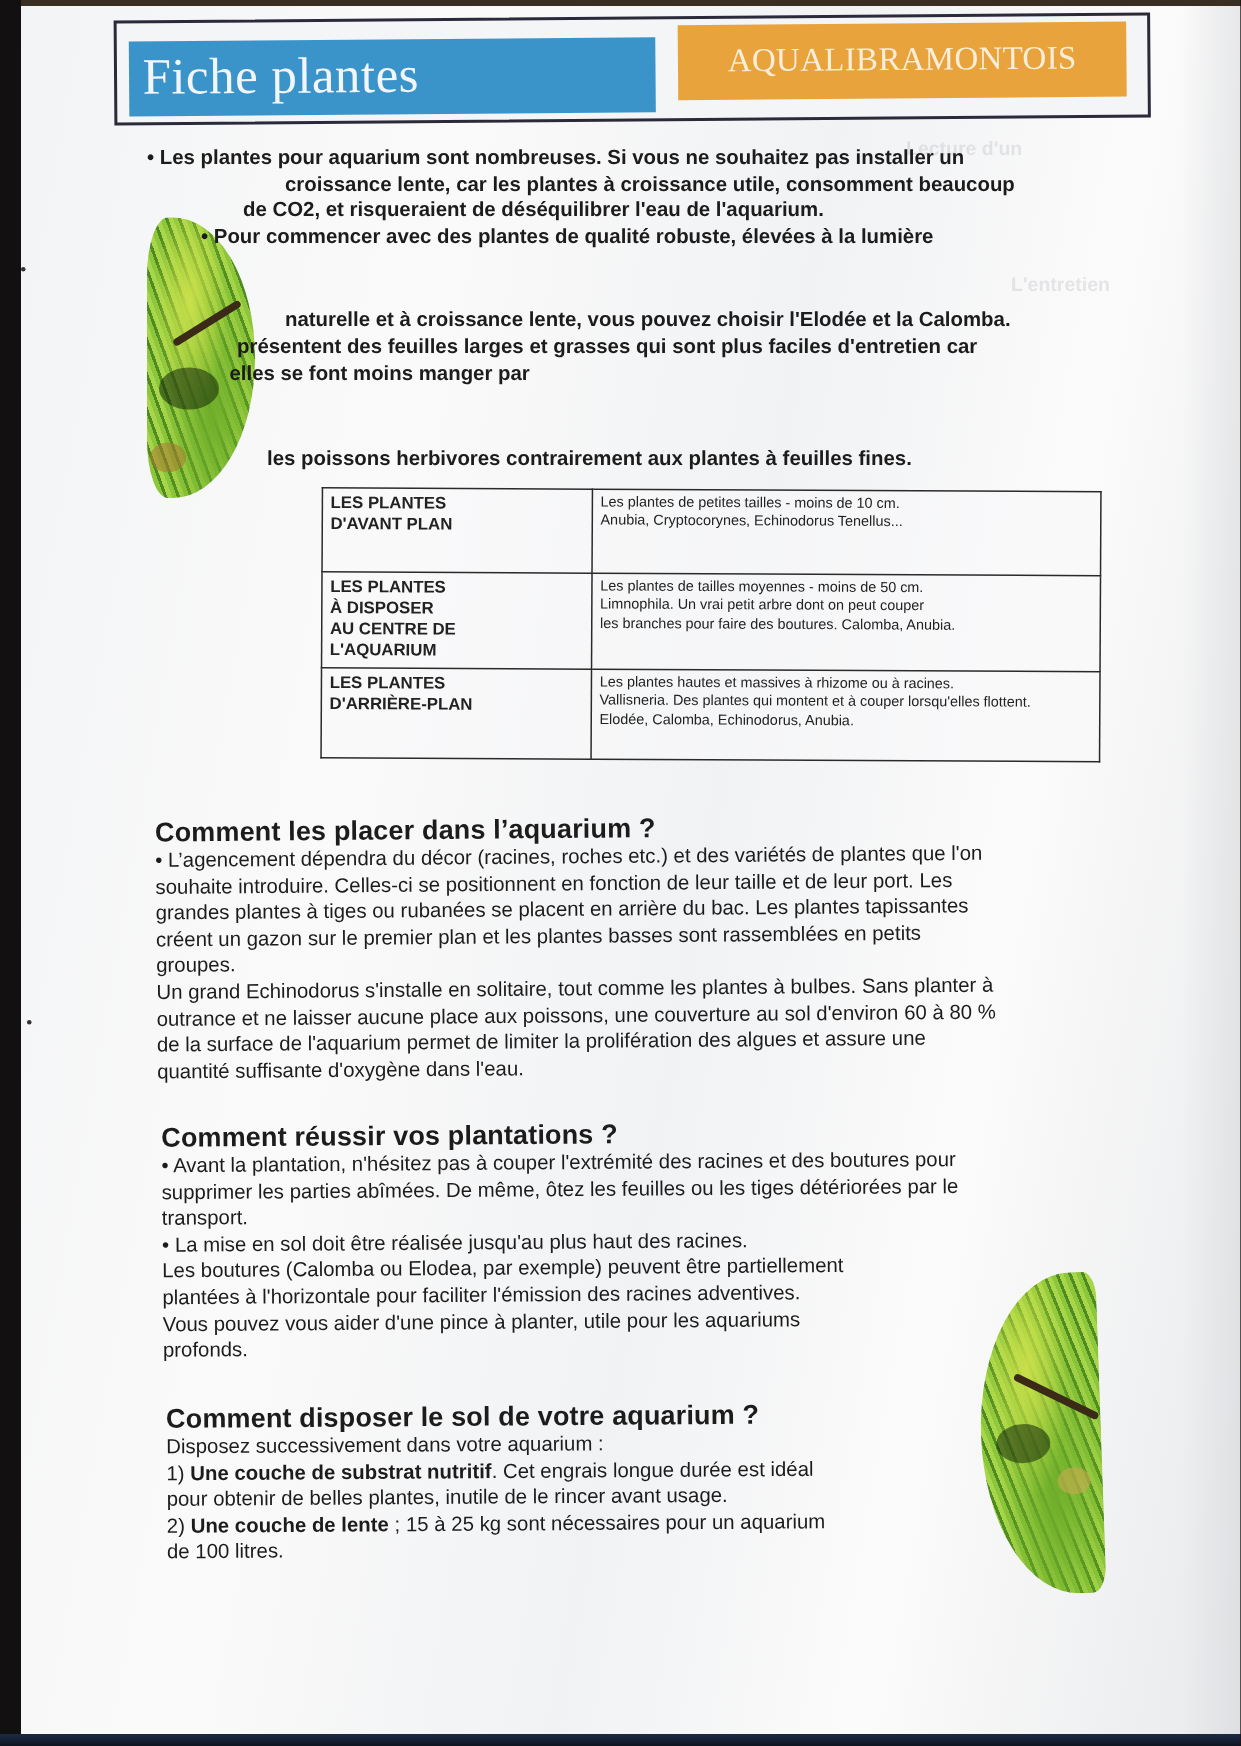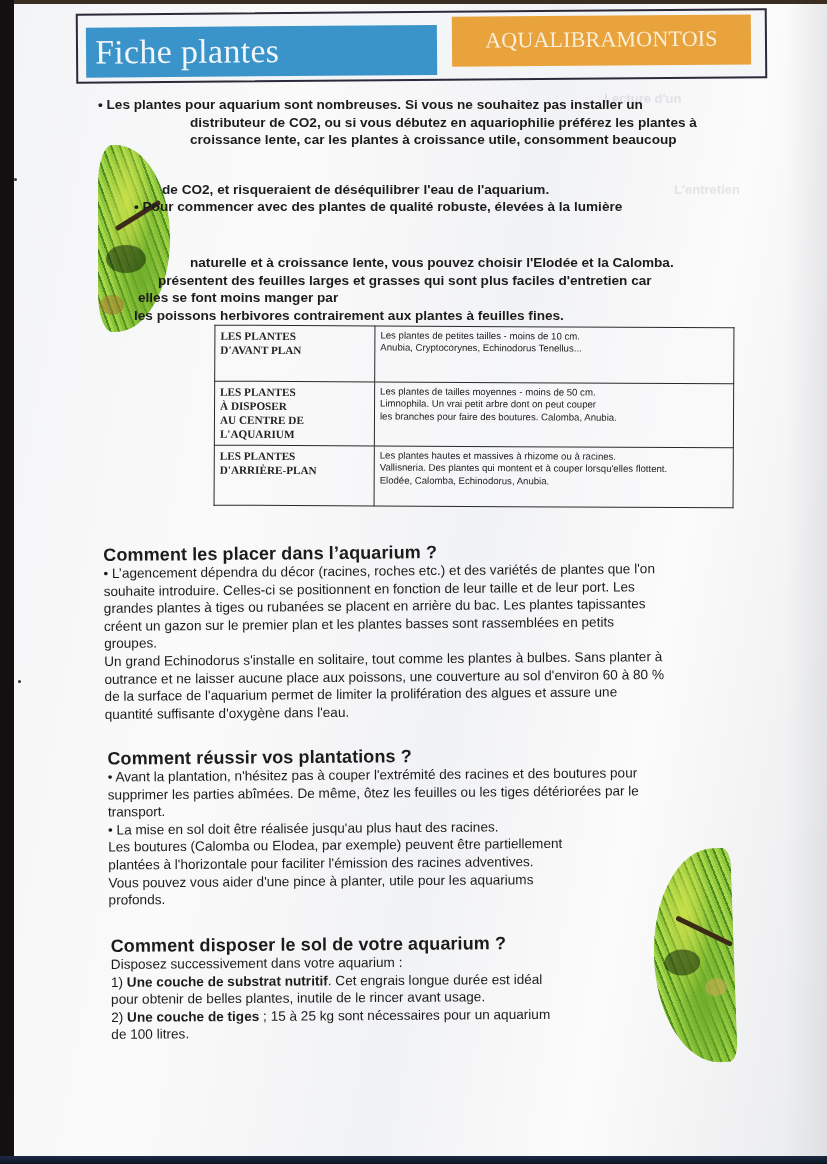--- a/index.html
+++ b/index.html
@@ -56,21 +56,21 @@
     .plant1 { left: 84px; top: 141px; width: 72px; height: 187px; border-radius: 18px 70px 70px 18px / 50px 120px 120px 50px; }
     .plant2 { left: 640px; top: 845px; width: 80px; height: 214px; border-radius: 70px 10px 10px 70px / 120px 20px 20px 120px; transform: rotate(-2deg); }
     table.plants {
       position: absolute; left: 200px; top: 322px; width: 520px;
       border-collapse: collapse; transform: rotate(0.3deg);
       background: rgba(248,248,250,0.6);
     }
     table.plants td {
       border: 1.5px solid #2a2a2a; vertical-align: top; padding: 3px 6px 4px 5px;
     }
-    td.cat { width: 160px; font-weight: bold; font-size: 11.2px; line-height: 14px; color: #222; text-transform: uppercase; font-family: Liberation Serif, serif; }
+    td.cat { width: 180px; font-weight: bold; font-size: 11.2px; line-height: 14px; color: #222; text-transform: uppercase; }
     td.desc { font-size: 9.6px; line-height: 12.4px; color: #222; }
     .row-1 td { height: 56px; }
     .row-2 td { height: 64px; }
     .row-3 td { height: 60px; }
     .desc-line { display: block; }
     .ghost {
       position: absolute; color: rgba(120,120,130,0.16); font-size: 13px; line-height: 17px; font-weight: bold;
     }
     .dot { position: absolute; width: 3px; height: 3px; background: #333; border-radius: 50%; }
     b.bold { font-weight: bold; }
@@ -93,28 +93,27 @@
 
   <div class="plant plant1">
     <div class="twig" style="left:14px; top:68px; width:52px; transform:rotate(-32deg);"></div>
     <div class="shade" style="left:8px; top:100px; width:40px; height:28px;"></div>
     <div class="shade" style="left:2px; top:150px; width:24px; height:20px; background:rgba(170,120,50,0.55);"></div>
   </div>
 
   <div class="section" style="left:84px; top:92px; width:660px;">
     <div class="para" style="margin-top:0px;font-weight:bold;">
       <div>• Les plantes pour aquarium sont nombreuses. Si vous ne souhaitez pas installer un</div>
-      <div style="padding-left:92px;">distributeur de CO2, ou si vous débutez en aquariophilie préférez les plantes à</div>
       <div style="padding-left:92px;">croissance lente, car les plantes à croissance utile, consomment beaucoup</div>
-      <div style="padding-left:64px;margin-top:32px;">de CO2, et risqueraient de déséquilibrer l'eau de l'aquarium.</div>
+      <div style="padding-left:64px;">de CO2, et risqueraient de déséquilibrer l'eau de l'aquarium.</div>
       <div style="padding-left:36px;">• Pour commencer avec des plantes de qualité robuste, élevées à la lumière</div>
       <div style="padding-left:92px;margin-top:38px;">naturelle et à croissance lente, vous pouvez choisir l'Elodée et la Calomba.</div>
       <div style="padding-left:60px;">présentent des feuilles larges et grasses qui sont plus faciles d'entretien car</div>
-      <div style="padding-left:40px;">elles se font moins manger par</div>
-      <div style="padding-left:36px;">les poissons herbivores contrairement aux plantes à feuilles fines.</div>
+      <div style="padding-left:55px;">elles se font moins manger par</div>
+      <div style="padding-left:80px;margin-top:40px;">les poissons herbivores contrairement aux plantes à feuilles fines.</div>
     </div>
   </div>
 
   <table class="plants">
     <tbody>
         <tr class="row-1">
       <td class="cat">
         <span class="desc-line">LES PLANTES</span>
         <span class="desc-line">D'AVANT PLAN</span>
       </td>
@@ -178,21 +177,21 @@
       <div>profonds.</div>
     </div>
   </div>
 
   <div class="section" style="left:97px; top:930px; width:540px; transform:rotate(-0.4deg);">
     <div class="sec-title">Comment disposer le sol de votre aquarium ?</div>
     <div class="para">
       <div>Disposez successivement dans votre aquarium :</div>
       <div><span>1) </span><b class="bold">Une couche de substrat nutritif</b><span>. Cet engrais longue durée est idéal</span></div>
       <div>pour obtenir de belles plantes, inutile de le rincer avant usage.</div>
-      <div><span>2) </span><b class="bold">Une couche de tiges</b><span> ; 15 à 25 kg sont nécessaires pour un aquarium</span></div>
+      <div><span>2) </span><b class="bold">Une couche de lente</b><span> ; 15 à 25 kg sont nécessaires pour un aquarium</span></div>
       <div>de 100 litres.</div>
     </div>
   </div>
 
   <div class="plant plant2">
     <div class="twig" style="left:20px; top:80px; width:62px; transform:rotate(28deg);"></div>
     <div class="shade" style="left:10px; top:100px; width:36px; height:26px;"></div>
     <div class="shade" style="left:50px; top:130px; width:22px; height:18px; background:rgba(200,170,80,0.6);"></div>
   </div>
 

